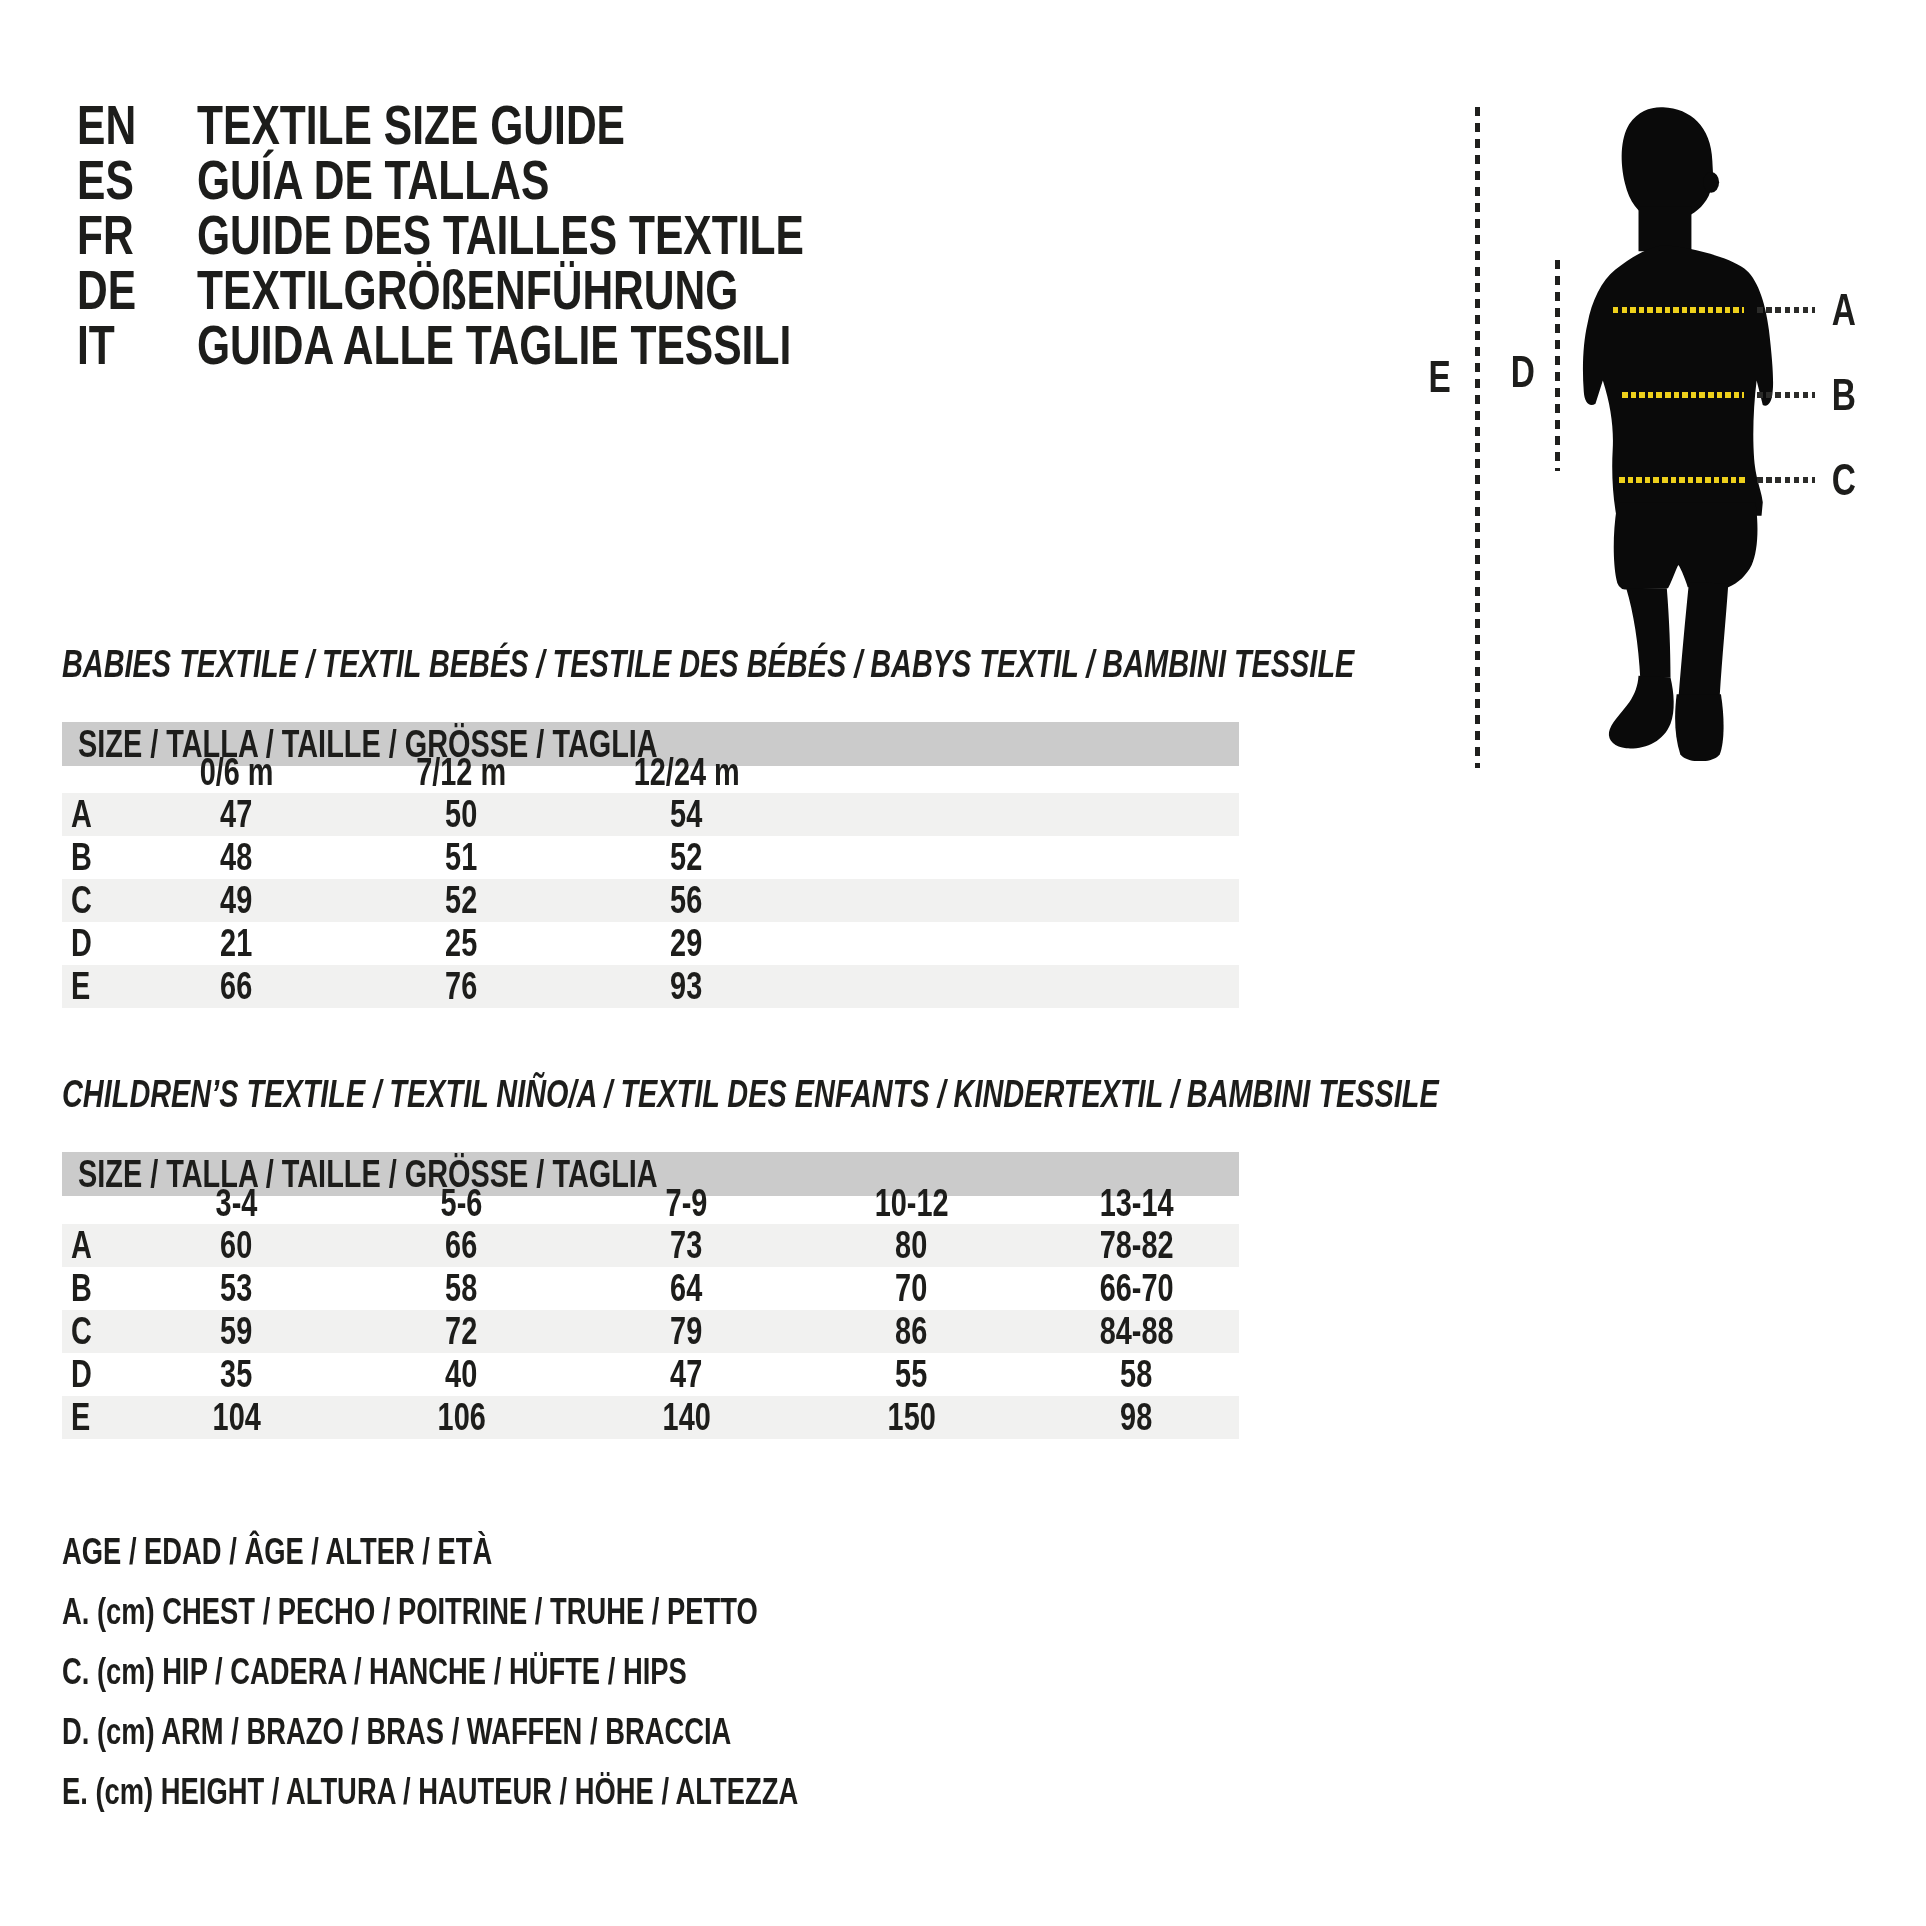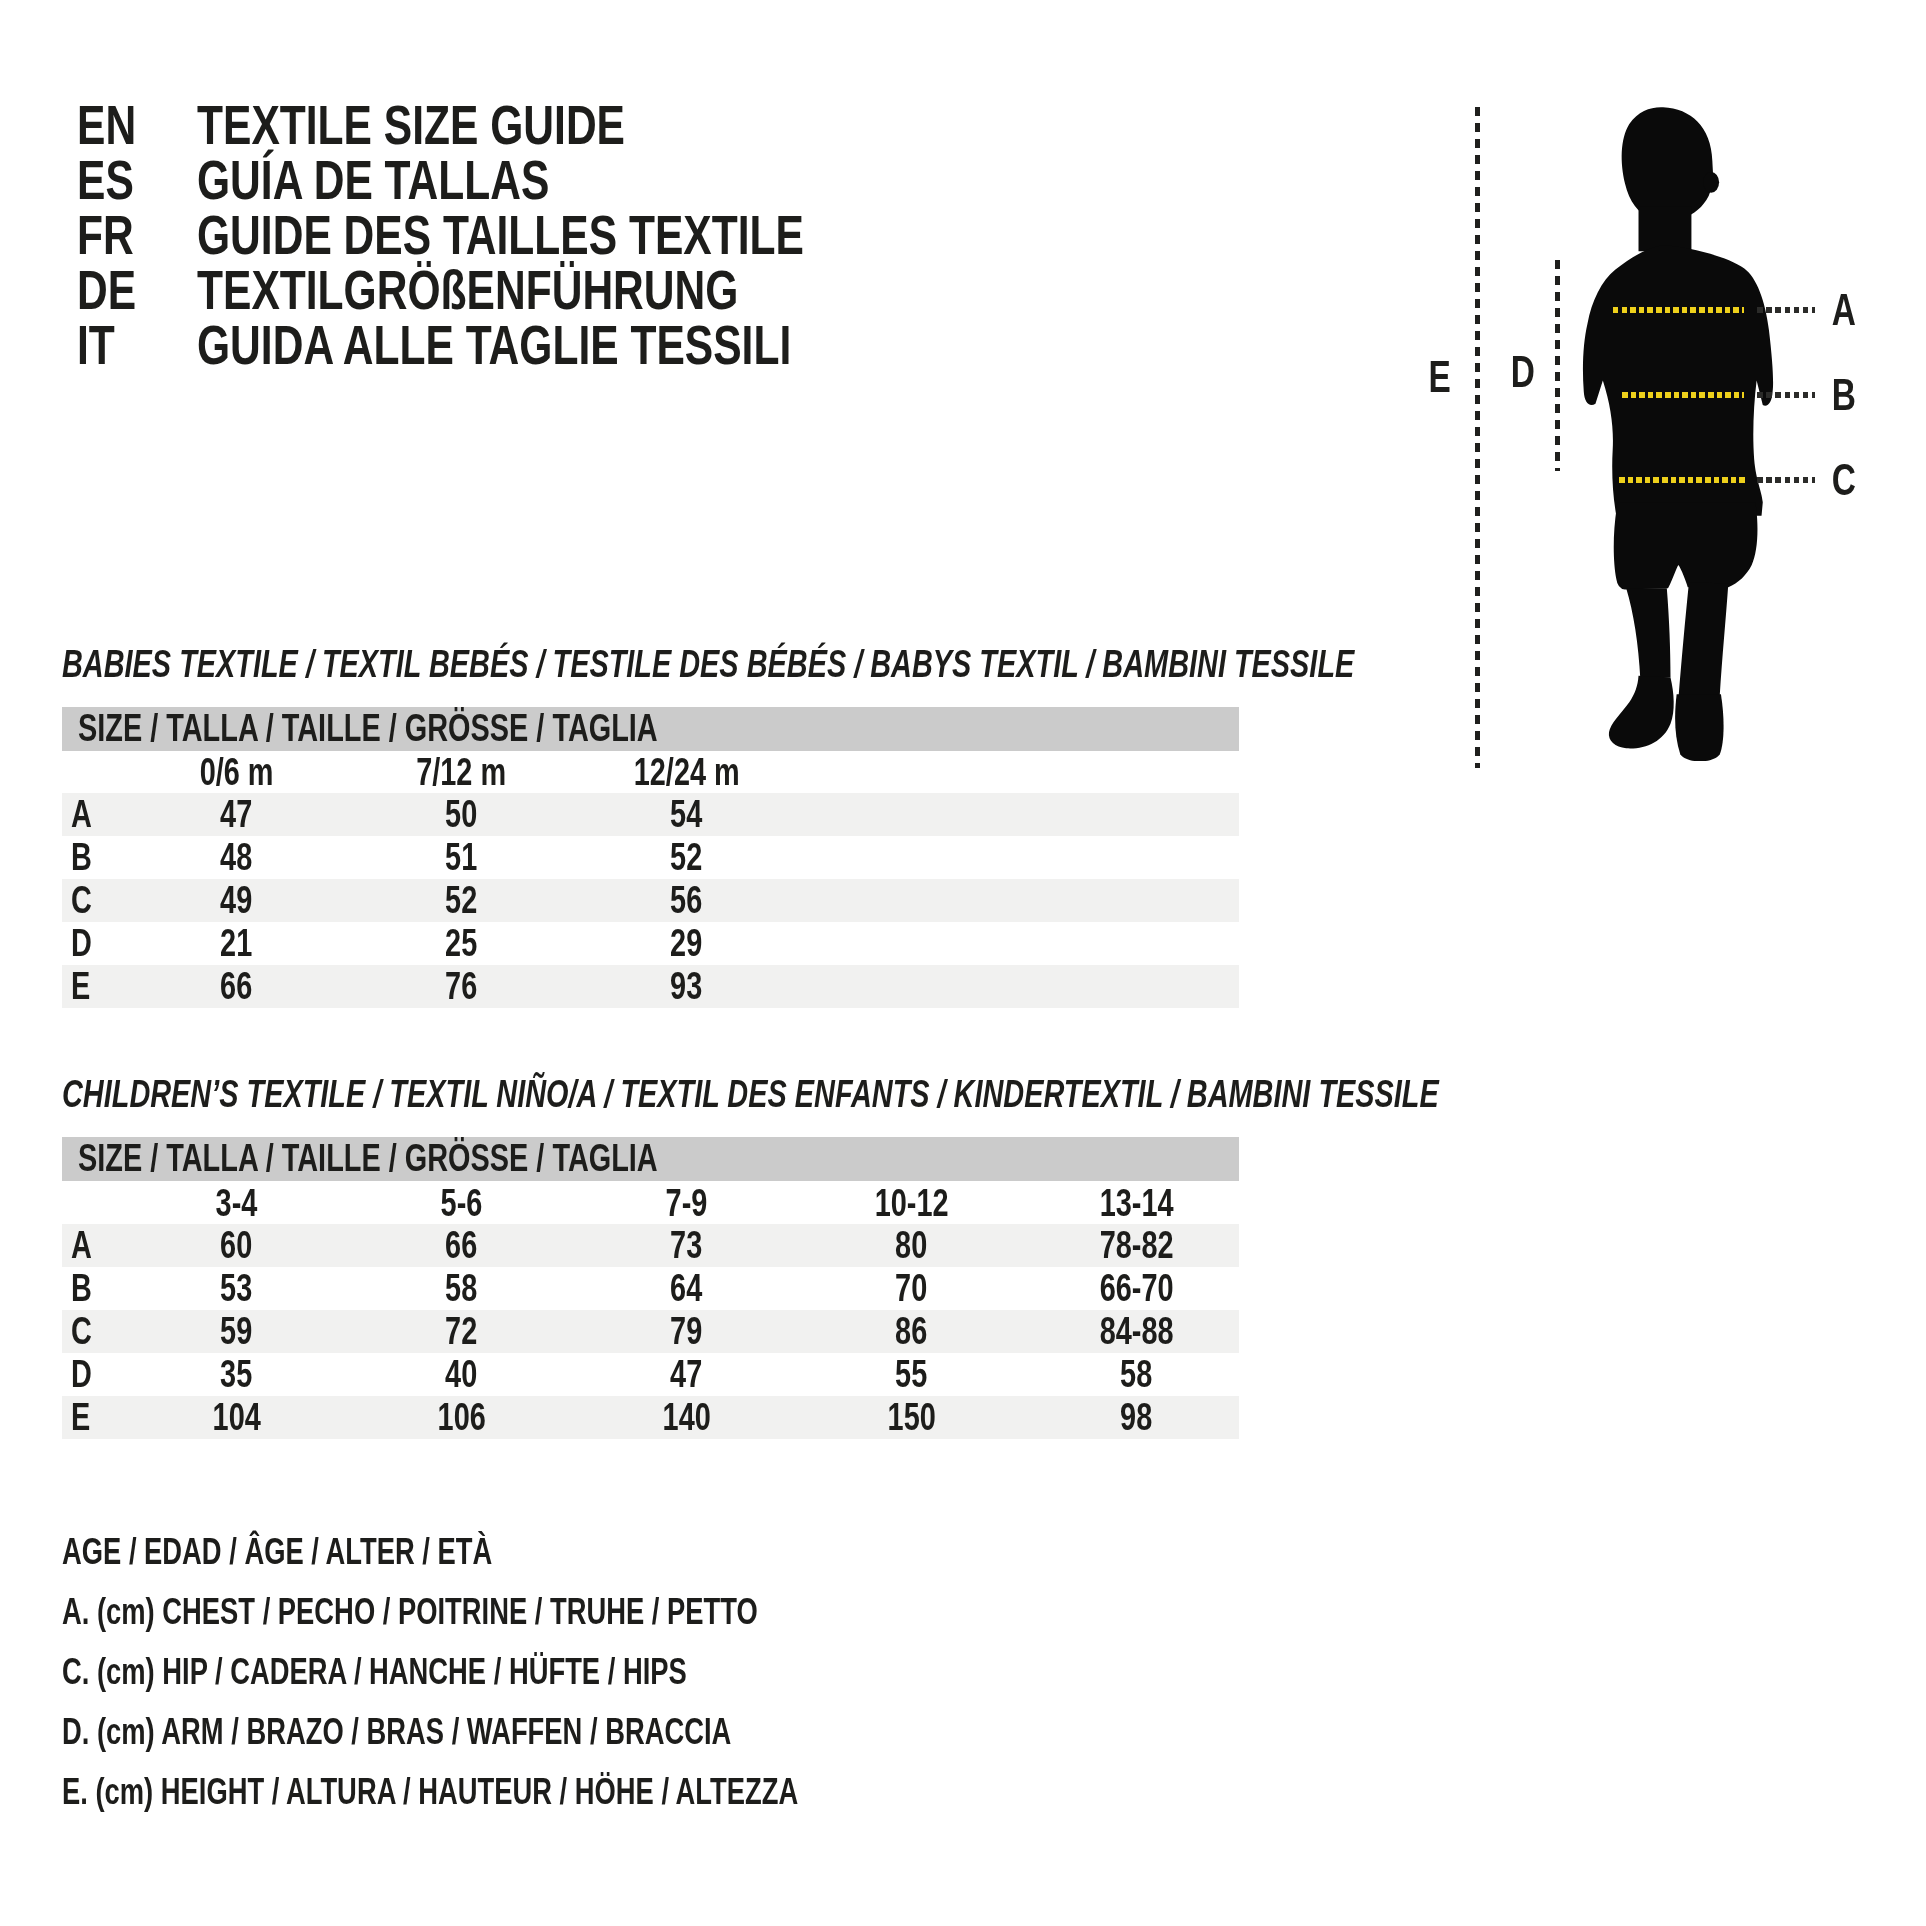--- a/index.html
+++ b/index.html
@@ -17,21 +17,21 @@
   .langs { position:absolute; left:77px; top:97px; }
   .lang-row { display:flex; height:55px; align-items:center; font-size:56px;gap:28px; }
   .lang-code { width:92px; flex:0 0 92px; }
 
   
   .sec-heading { position:absolute; left:62px; font-size:38px; height:44px; display:flex; align-items:center;font-style:italic; }
 
   
   .size-bar {
     position:absolute; left:62px; width:1177px; height:44px; background:#cbcbcb;
-    display:flex; align-items:flex-start; padding-left:16px; font-size:38px;
+    display:flex; align-items:center; padding-left:16px; font-size:38px;margin-top:15px;
   }
   .dtable { position:absolute; left:62px; width:1177px; font-size:38px; }
   .trow { display:grid; height:43px; align-items:center; }
   .trow.thead { height:42px; }
   .trow.zebra { background:#f1f1f0; }
   .cell { display:flex; justify-content:center; align-items:center; overflow:visible; }
   .cell.rowlabel { justify-content:flex-start; padding-left:8.6px; }
 
   
   .legend { position:absolute; left:62px; top:1522px; font-size:36px; }

